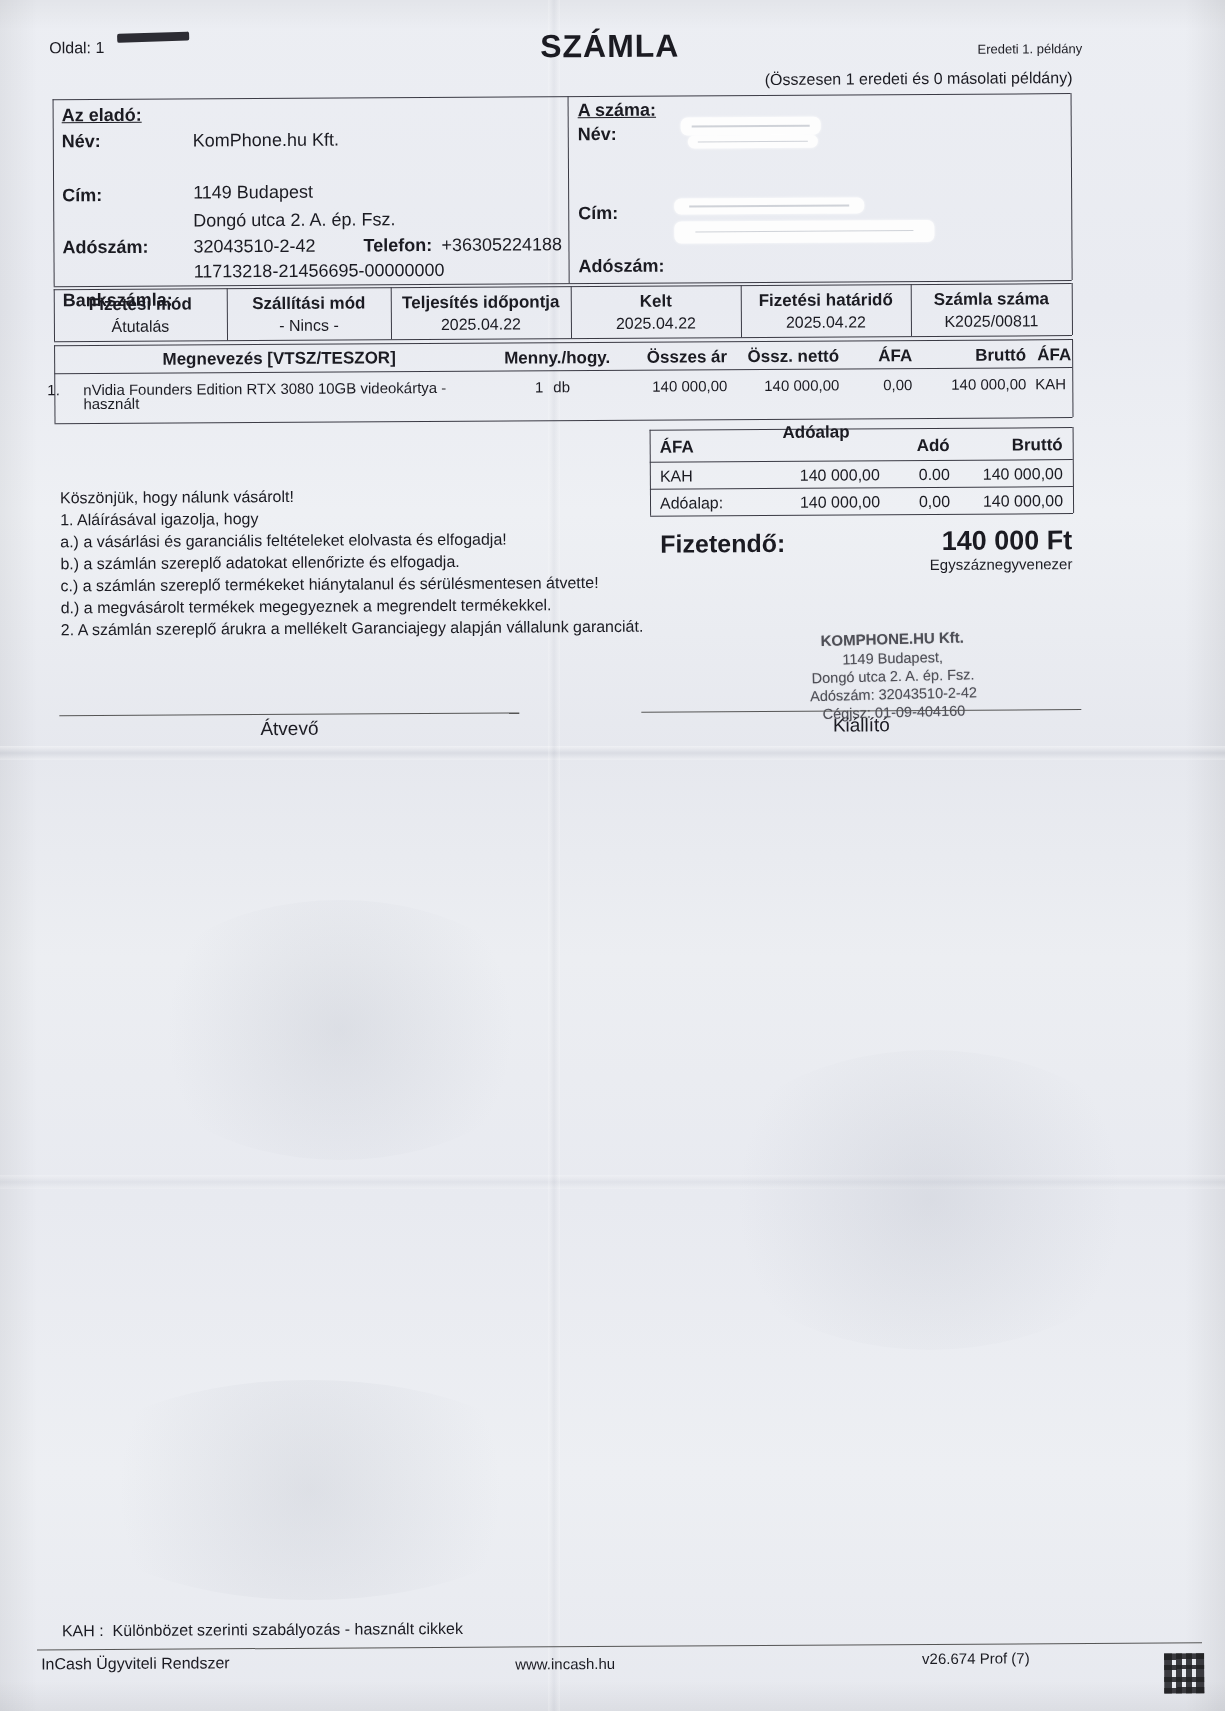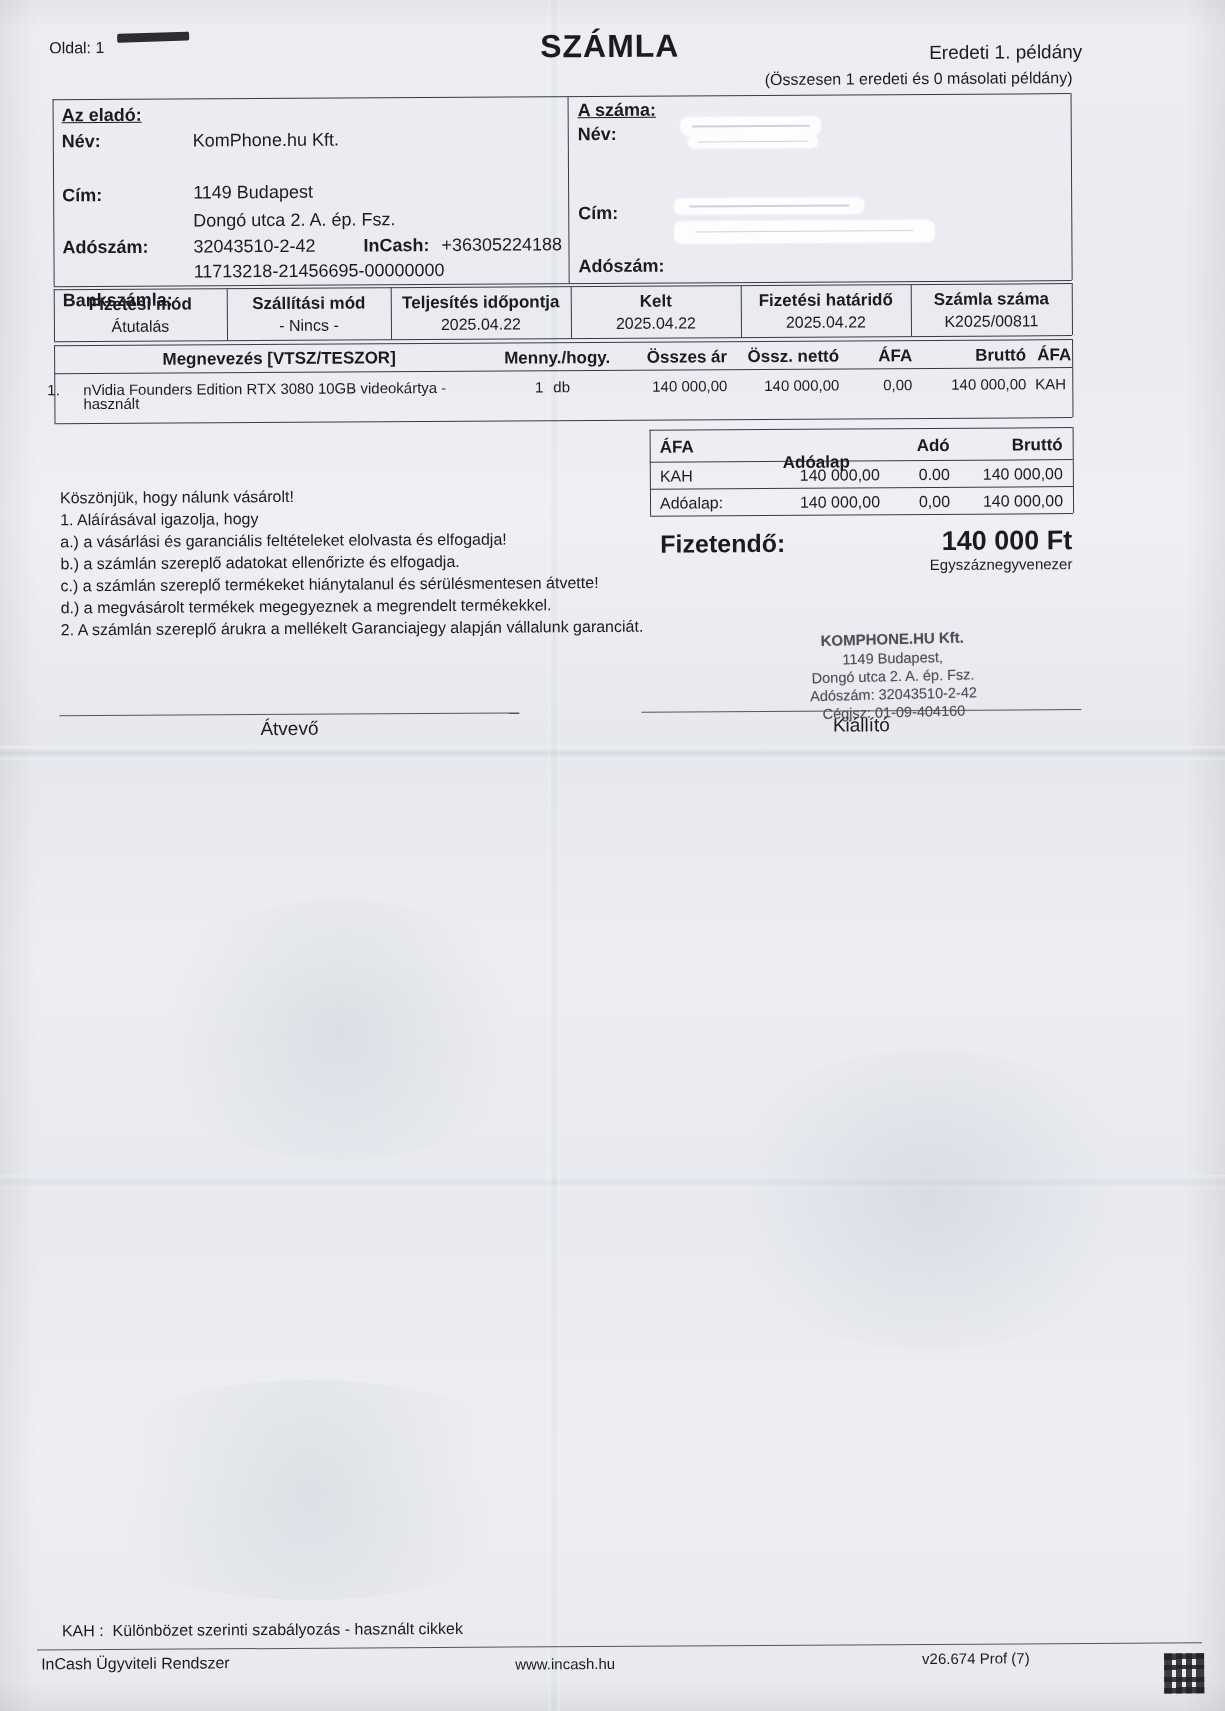--- a/index.html
+++ b/index.html
@@ -78,21 +78,21 @@
   #page-no { left: 52px; top: 36px; font-size: 16px; }
   #redact-top {
     position: absolute;
     left: 120px; top: 30px;
     width: 72px; height: 9px;
     background: #2c2c33;
     border-radius: 2px;
     transform: rotate(-1.5deg);
   }
   #title { left: 0; top: 28px; width: 1225px; font-size: 32px; letter-spacing: 1px; font-weight: bold; }
-  #copy-line { right: 140px; top: 44px; font-size: 19px; margin-left: 44px; }
+  #copy-line { right: 140px; top: 44px; font-size: 13px; margin-left: 44px; }
   #copy-sub { right: 150px; top: 72px; font-size: 16px; }
 
   
   .blk-label { font-size: 18px; }
   .blk-val { font-size: 18px; }
 
   .redact {
     position: absolute;
     background: #fdfdfd;
     border-radius: 7px;
@@ -168,21 +168,21 @@
   <div class="vline" style="left:570px; top:96px; height:187px;"></div>
 
   <div class="t b u blk-label" style="left:64px; top:102px;">Az eladó:</div>
   <div class="t b blk-label" style="left:64px; top:128px;">Név:</div>
   <div class="t blk-val" style="left:195px; top:128px;">KomPhone.hu Kft.</div>
   <div class="t b blk-label" style="left:64px; top:182px;">Cím:</div>
   <div class="t blk-val" style="left:195px; top:180px;">1149 Budapest</div>
   <div class="t blk-val" style="left:195px; top:208px;">Dongó utca 2. A. ép. Fsz.</div>
   <div class="t b blk-label" style="left:64px; top:234px;">Adószám:</div>
   <div class="t blk-val" style="left:195px; top:234px;">32043510-2-42</div>
-  <div class="t b blk-label" style="left:365px; top:234px;">InCash:</div>
+  <div class="t b blk-label" style="left:365px; top:234px;">Telefon:</div>
   <div class="t blk-val" style="left:443px; top:234px;">+36305224188</div>
   <div class="t b blk-label" style="left:64px; top:259px;margin-top:28px;">Bankszámla:</div>
   <div class="t blk-val" style="left:195px; top:259px;">11713218-21456695-00000000</div>
 
   <div class="t b u blk-label" style="left:580px; top:100px;">A száma:</div>
   <div class="t b blk-label" style="left:580px; top:124px;">Név:</div>
   <div class="redact" style="left:683px; top:118px; width:140px; height:18px;"></div>
   <div class="redact" style="left:690px; top:136px; width:130px; height:13px;"></div>
   <div class="t b blk-label" style="left:580px; top:203px;">Cím:</div>
   <div class="redact" style="left:676px; top:199px; width:190px; height:16px;"></div>
@@ -242,21 +242,21 @@
   <div class="line" style="left:55px; top:420px; width:1018px;"></div>
 
   <div class="line" style="left:650px; top:430px; width:423px;"></div>
   <div class="line" style="left:650px; top:462px; width:423px;"></div>
   <div class="line" style="left:650px; top:489px; width:423px;"></div>
   <div class="line" style="left:650px; top:516px; width:423px;"></div>
   <div class="vline" style="left:650px; top:430px; height:86px;"></div>
   <div class="vline" style="left:1073px; top:430px; height:86px;"></div>
 
   <div class="t th" style="left:660px; top:438px;">ÁFA</div>
-  <div class="t th r" style="left:720px; top:454px; width:130px;">Adóalap</div>
+  <div class="t th r" style="left:720px; top:424px; width:130px;">Adóalap</div>
   <div class="t th r" style="left:860px; top:438px; width:90px;">Adó</div>
   <div class="t th r" style="left:955px; top:438px; width:108px;">Bruttó</div>
 
   <div class="t td" style="left:660px; top:468px;">KAH</div>
   <div class="t td r" style="left:700px; top:468px; width:180px;">140 000,00</div>
   <div class="t td r" style="left:880px; top:468px; width:70px;">0.00</div>
   <div class="t td r" style="left:950px; top:468px; width:113px;">140 000,00</div>
 
   <div class="t td" style="left:660px; top:495px;">Adóalap:</div>
   <div class="t td r" style="left:700px; top:495px; width:180px;">140 000,00</div>

